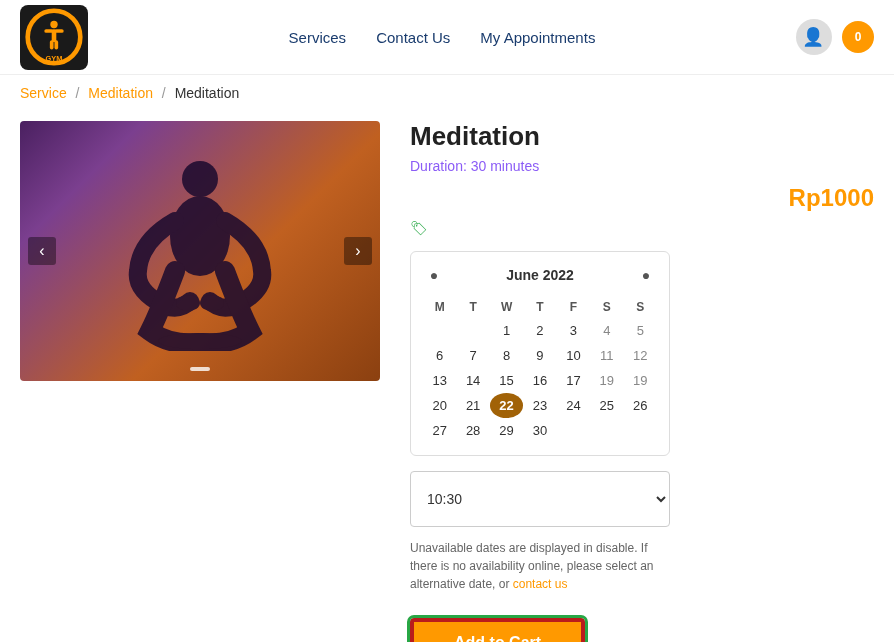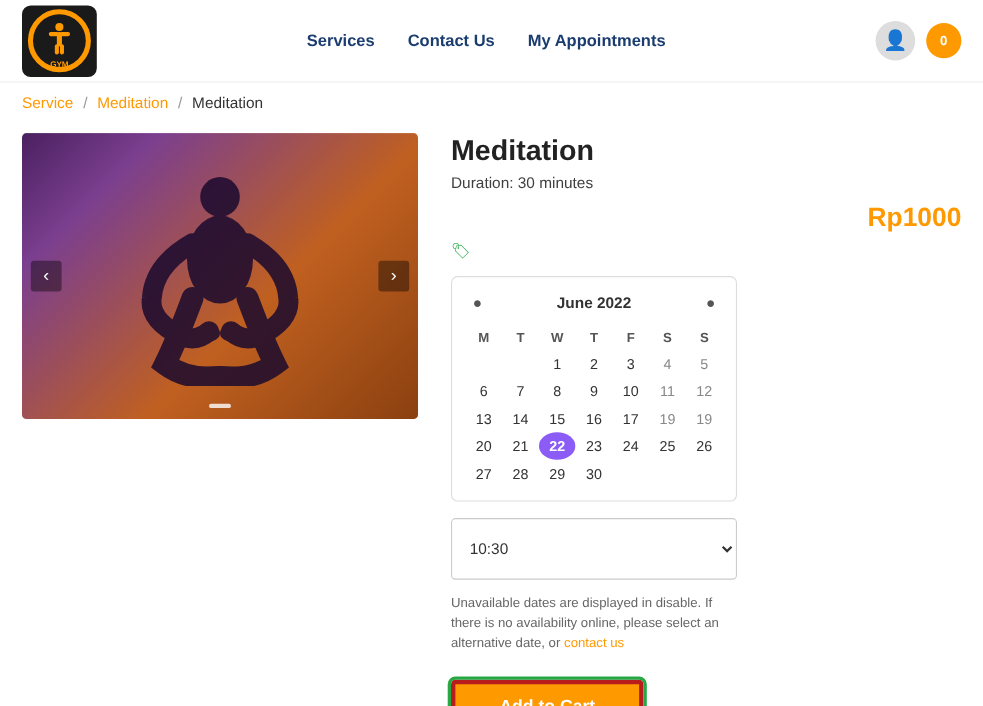--- a/index.html
+++ b/index.html
@@ -31,21 +31,21 @@
     .logo-circle svg { width: 60px; height: 60px; }
     .nav {
       display: flex;
       align-items: center;
       gap: 30px;
     }
     .nav a {
       text-decoration: none;
       color: #1a3c6e;
       font-size: 15px;
-      font-weight: 700;
+      font-weight: 400;
     }
     .nav-icons {
       display: flex;
       align-items: center;
       gap: 10px;
     }
     .user-icon {
       width: 36px;
       height: 36px;
       border-radius: 50%;
@@ -148,21 +148,21 @@
       flex: 1;
     }
     .product-title {
       font-size: 26px;
       font-weight: bold;
       color: #222;
       margin-bottom: 6px;
     }
     .product-duration {
       font-size: 14px;
-      color: #404040;
+      color: #8b5cf6;
       margin-bottom: 10px;
     }
     .product-price {
       font-size: 24px;
       font-weight: bold;
       color: #f90;
       margin-bottom: 8px;
       text-align: right;
     }
     .discount-text {
@@ -220,21 +220,21 @@
     }
     .calendar-grid td {
       font-size: 13px;
       color: #888;
       padding: 5px 2px;
       text-align: center;
       width: 32px;
       cursor: pointer;
     }
     .calendar-grid td.active {
-      background: #8b5cf6;
+      background: #a16207;
       color: white;
       border-radius: 50%;
       font-weight: bold;
     }
     .calendar-grid td.available {
       color: #333;
     }
 
     
     .time-select {

